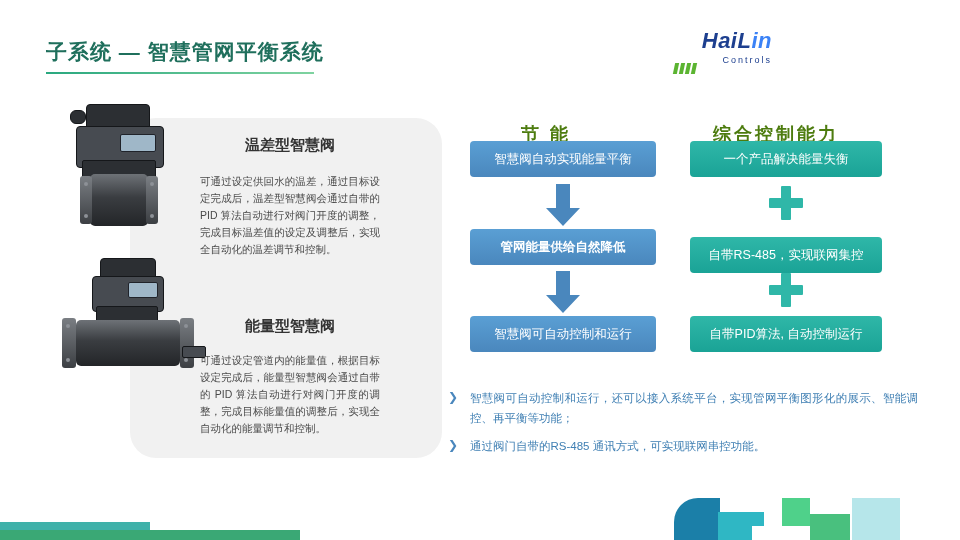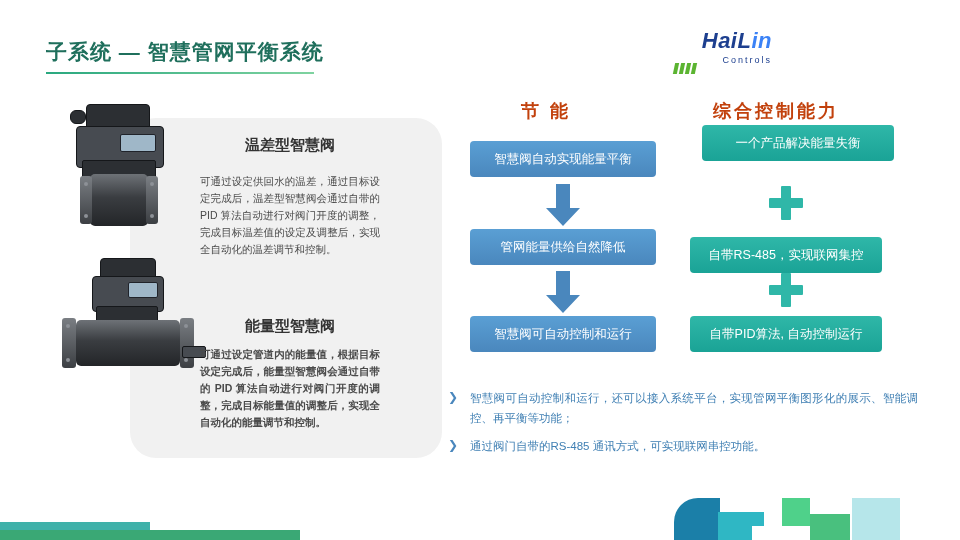--- a/index.html
+++ b/index.html
@@ -107,21 +107,21 @@
     line-height: 17px;
     color: #4a4a4a;
     text-align: justify;
   }
 
   
   #card-thermal { left: 200px; top: 136px; width: 180px; }
   #card-thermal .card-body { margin-top: 18px; }
   
   #card-energy { left: 200px; top: 317px; width: 180px; }
-  #card-energy .card-body { margin-top: 10px; font-weight: bold; }
+  #card-energy .card-body { margin-top: 16px; }
 
   
   .valve-img { position: absolute; }
   #valve-img-1 { left: 60px; top: 104px; width: 150px; height: 130px; }
   #valve-img-2 { left: 56px; top: 258px; width: 170px; height: 130px; }
 
   .act-box {
     position: absolute;
     background: #2c2f33;
     border: 1px solid #15171a;
@@ -149,23 +149,24 @@
     width: 4px; height: 4px;
     border-radius: 50%;
     background: #8d9197;
   }
 
   
   .col-head {
     position: absolute;
     font-size: 18px;
     font-weight: bold;
-    color: #c2410c;
+    color: #4d7c0f;
     letter-spacing: 3px;
     white-space: nowrap;
+    margin-top: 23px;
   }
   #head-energy { left: 521px; top: 99px; }
   #head-control { left: 713px; top: 99px; }
 
   .chip {
     position: absolute;
     height: 36px;
     line-height: 36px;
     text-align: center;
     font-size: 12.5px;
@@ -174,24 +175,24 @@
     white-space: nowrap;
   }
   .chip.blue {
     background: linear-gradient(to bottom, #5a9fd4, #4a87bd);
   }
   .chip.teal {
     background: linear-gradient(to bottom, #2fb7a8, #1aa396);
   }
 
   #chip-e1 { left: 470px; top: 141px; width: 186px; }
-  #chip-e2 { left: 470px; top: 229px; width: 186px; }
+  #chip-e2 { left: 470px; top: 229px; width: 186px; font-weight: bold; }
   #chip-e3 { left: 470px; top: 316px; width: 186px; }
 
-  #chip-c1 { left: 690px; top: 125px; width: 192px; margin-left: 12px; }
+  #chip-c1 { left: 690px; top: 141px; width: 192px; }
   #chip-c2 { left: 690px; top: 229px; width: 192px; margin-top: 8px; }
   #chip-c3 { left: 690px; top: 316px; width: 192px; }
 
   
   .down-arrow {
     position: absolute;
     width: 46px;
     height: 46px;
   }
   #arrow-1 { left: 540px; top: 182px; }

